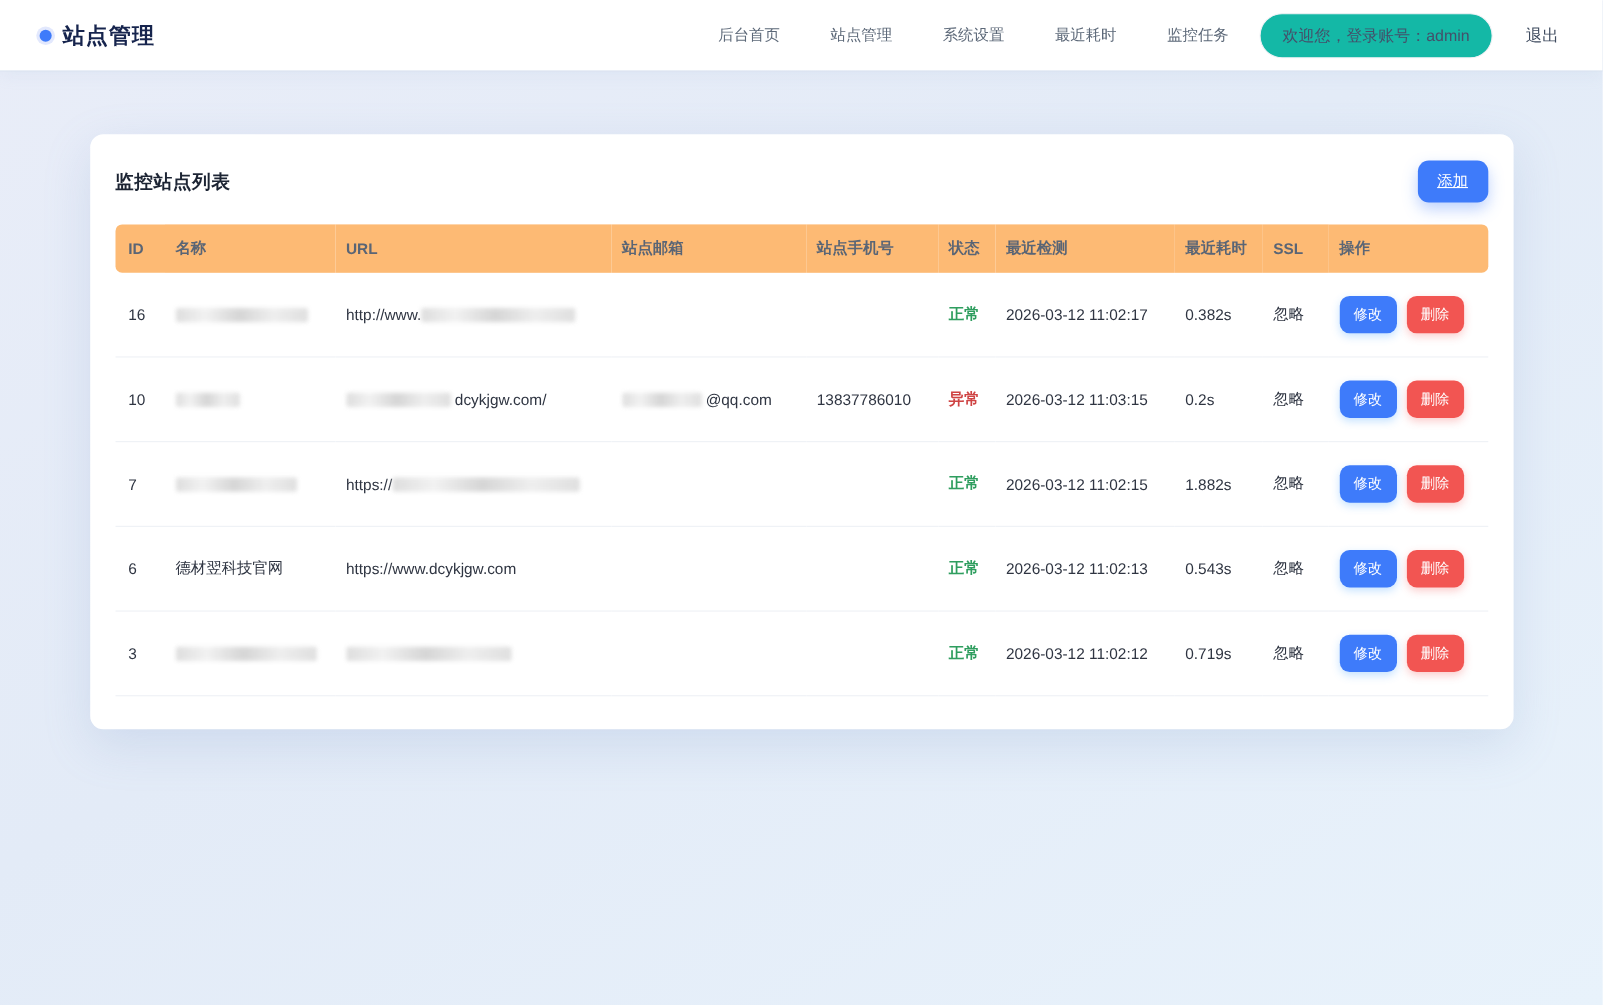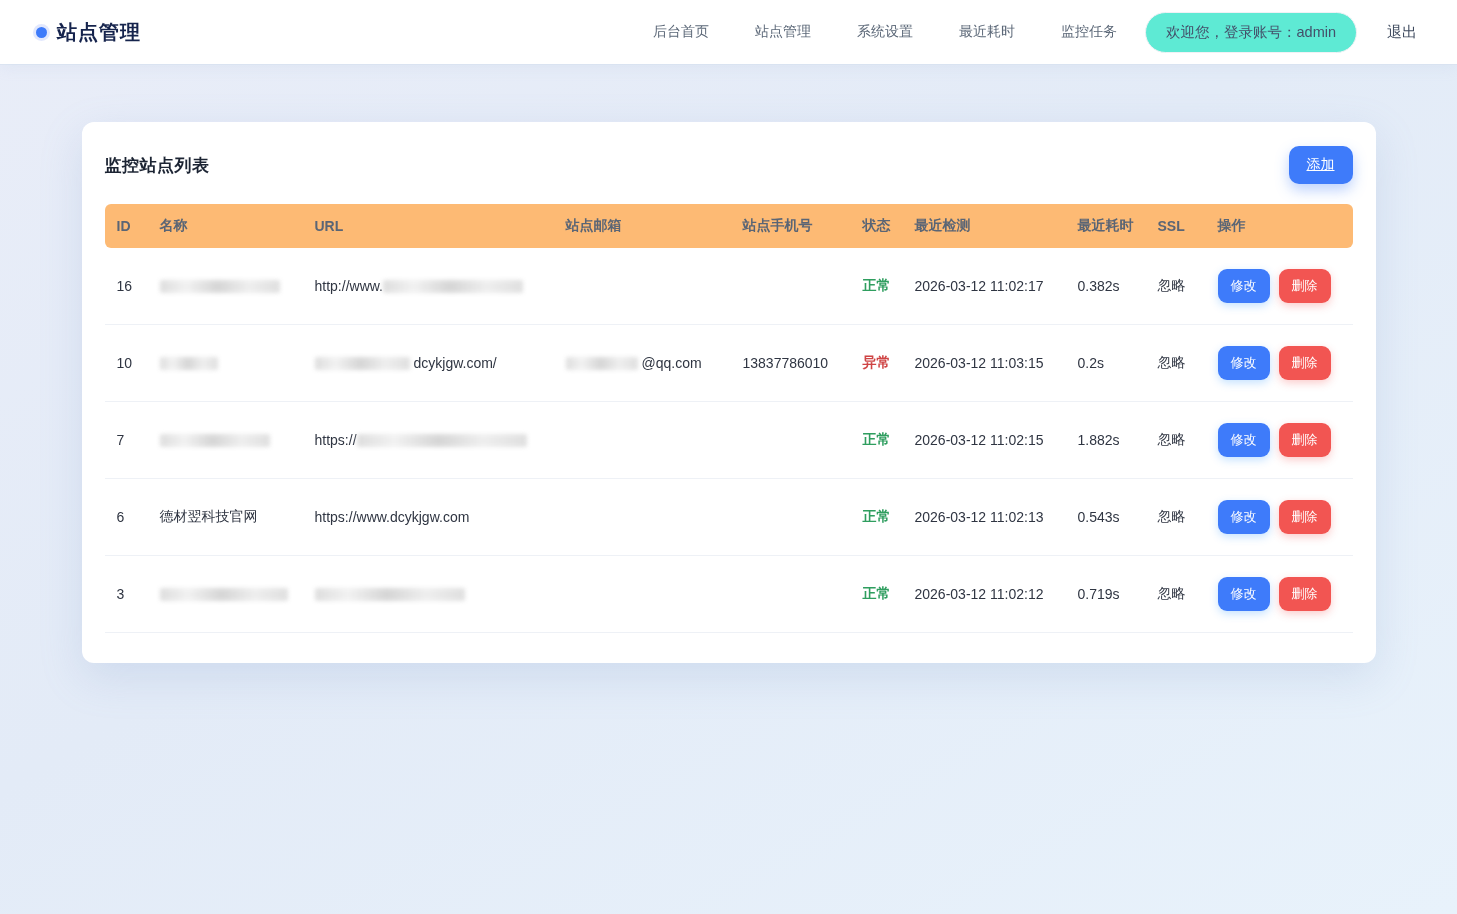--- a/index.html
+++ b/index.html
@@ -23,21 +23,21 @@
     background:var(--primary,#4a6df5);
     box-shadow:0 0 0 3px rgba(74,109,245,.16);
   }
   .logo-text { font-size:20px; font-weight:bold; color:#16244d; letter-spacing:1px; }
   .nav { margin-left:auto; display:flex; align-items:center; }
   .nav-item {
     color:#5c6878; font-size:14px; margin-left:46px; cursor:pointer; white-space:nowrap;
   }
   .welcome-pill {
     margin-left:28px;
-    background:#5eead4; border:1px solid #f0f1f5; border-radius:999px;
+    background:#14b8a6; border:1px solid #f0f1f5; border-radius:999px;
     padding:10px 20px; font-size:14.5px; color:#44506a; white-space:nowrap;
   }
   .logout { margin-left:30px; margin-right:4px; font-size:15px; color:#3e4a5e; cursor:pointer; }
 
   
   .card {
     width:1294px; margin:58px auto 0;
     background:#ffffff; border-radius:12px;
     box-shadow:0 14px 44px rgba(120,150,200,.20);
     padding-bottom:4px;

